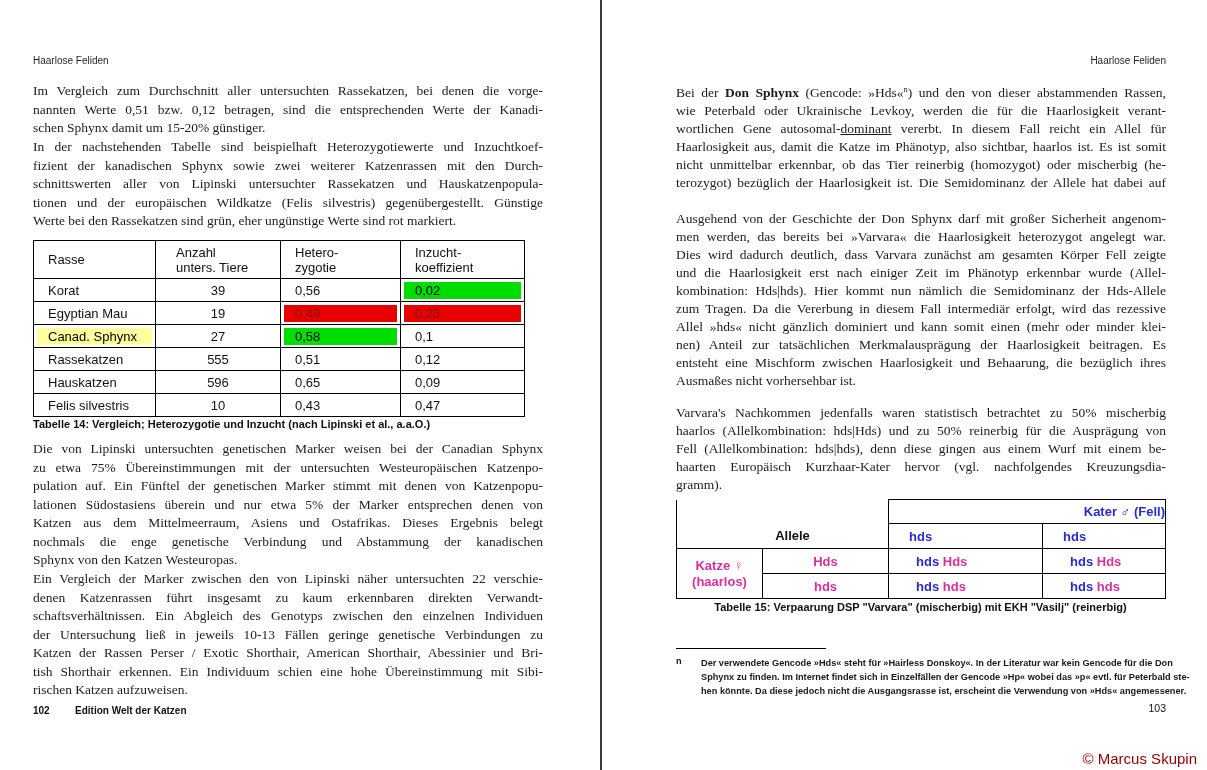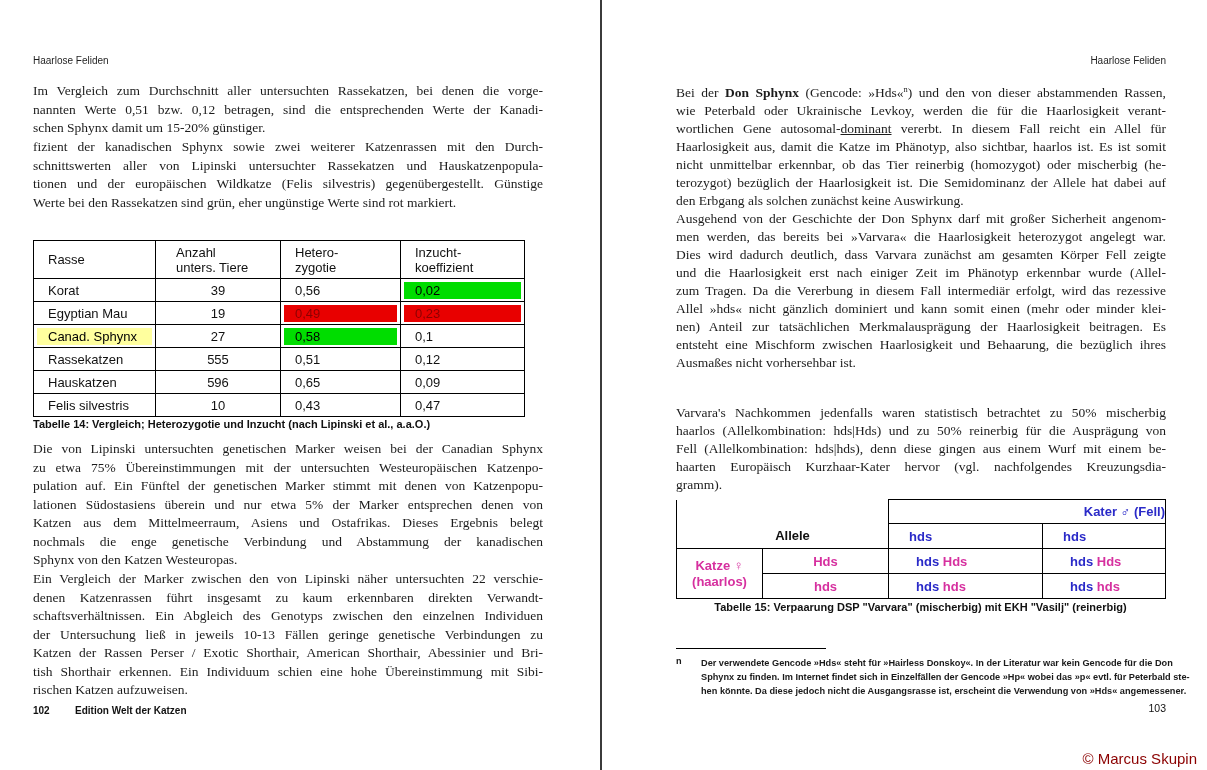--- a/index.html
+++ b/index.html
@@ -67,20 +67,21 @@
 
   <div class="page page-left">
     <div class="pg-header" style="left:33px;top:55px;">Haarlose Feliden</div>
 
     <div class="block para" style="left:33px;top:82px;width:510px;line-height:18.5px;">
         <div class="tline"><span>Im Vergleich zum Durchschnitt aller untersuchten Rassekatzen, bei denen die vorge-</span></div>
         <div class="tline"><span>nannten Werte 0,51 bzw. 0,12 betragen, sind die entsprechenden Werte der Kanadi-</span></div>
         <div class="tline tlast"><span>schen Sphynx damit um 15-20% günstiger.</span></div>
       </div>
     <div class="block para" style="left:33px;top:138px;width:510px;line-height:18.5px;">
+        <div class="tline"><span>In der nachstehenden Tabelle sind beispielhaft Heterozygotiewerte und Inzuchtkoef-</span></div>
         <div class="tline"><span>fizient der kanadischen Sphynx sowie zwei weiterer Katzenrassen mit den Durch-</span></div>
         <div class="tline"><span>schnittswerten aller von Lipinski untersuchter Rassekatzen und Hauskatzenpopula-</span></div>
         <div class="tline"><span>tionen und der europäischen Wildkatze (Felis silvestris) gegenübergestellt. Günstige</span></div>
         <div class="tline tlast"><span>Werte bei den Rassekatzen sind grün, eher ungünstige Werte sind rot markiert.</span></div>
       </div>
 
     <div class="block" style="left:33px;top:240px;">
       <table class="t14">
         <colgroup>
             <col style="width:122px">
@@ -215,27 +216,27 @@
   <div class="page page-right">
     <div class="pg-header" style="left:74px;top:55px;width:490px;text-align:right;">Haarlose Feliden</div>
 
     <div class="block para" style="left:74px;top:84px;width:490px;line-height:18px;">
         <div class="tline"><span>Bei der </span><span style="font-weight: 700;">Don Sphynx</span><span> (Gencode: »Hds«</span><sup>n</sup><span>) und den von dieser abstammenden Rassen,</span></div>
         <div class="tline"><span>wie Peterbald oder Ukrainische Levkoy, werden die für die Haarlosigkeit verant-</span></div>
         <div class="tline"><span>wortlichen Gene autosomal-</span><span style="text-decoration: underline;">dominant</span><span> vererbt. In diesem Fall reicht ein Allel für</span></div>
         <div class="tline"><span>Haarlosigkeit aus, damit die Katze im Phänotyp, also sichtbar, haarlos ist. Es ist somit</span></div>
         <div class="tline"><span>nicht unmittelbar erkennbar, ob das Tier reinerbig (homozygot) oder mischerbig (he-</span></div>
         <div class="tline"><span>terozygot) bezüglich der Haarlosigkeit ist. Die Semidominanz der Allele hat dabei auf</span></div>
-        <div class="tline tlast"><span>den Erbgang als solchen zunächst keine Auswirkung.</span></div>
       </div>
     <div class="block para" style="left:74px;top:210px;width:490px;line-height:18px;">
         <div class="tline"><span>Ausgehend von der Geschichte der Don Sphynx darf mit großer Sicherheit angenom-</span></div>
         <div class="tline"><span>men werden, das bereits bei »Varvara« die Haarlosigkeit heterozygot angelegt war.</span></div>
         <div class="tline"><span>Dies wird dadurch deutlich, dass Varvara zunächst am gesamten Körper Fell zeigte</span></div>
         <div class="tline"><span>und die Haarlosigkeit erst nach einiger Zeit im Phänotyp erkennbar wurde (Allel-</span></div>
+        <div class="tline"><span>kombination: Hds|hds). Hier kommt nun nämlich die Semidominanz der Hds-Allele</span></div>
         <div class="tline"><span>zum Tragen. Da die Vererbung in diesem Fall intermediär erfolgt, wird das rezessive</span></div>
         <div class="tline"><span>Allel »hds« nicht gänzlich dominiert und kann somit einen (mehr oder minder klei-</span></div>
         <div class="tline"><span>nen) Anteil zur tatsächlichen Merkmalausprägung der Haarlosigkeit beitragen. Es</span></div>
         <div class="tline"><span>entsteht eine Mischform zwischen Haarlosigkeit und Behaarung, die bezüglich ihres</span></div>
         <div class="tline tlast"><span>Ausmaßes nicht vorhersehbar ist.</span></div>
       </div>
     <div class="block para" style="left:74px;top:404px;width:490px;line-height:18px;">
         <div class="tline"><span>Varvara's Nachkommen jedenfalls waren statistisch betrachtet zu 50% mischerbig</span></div>
         <div class="tline"><span>haarlos (Allelkombination: hds|Hds) und zu 50% reinerbig für die Ausprägung von</span></div>
         <div class="tline"><span>Fell (Allelkombination: hds|hds), denn diese gingen aus einem Wurf mit einem be-</span></div>

